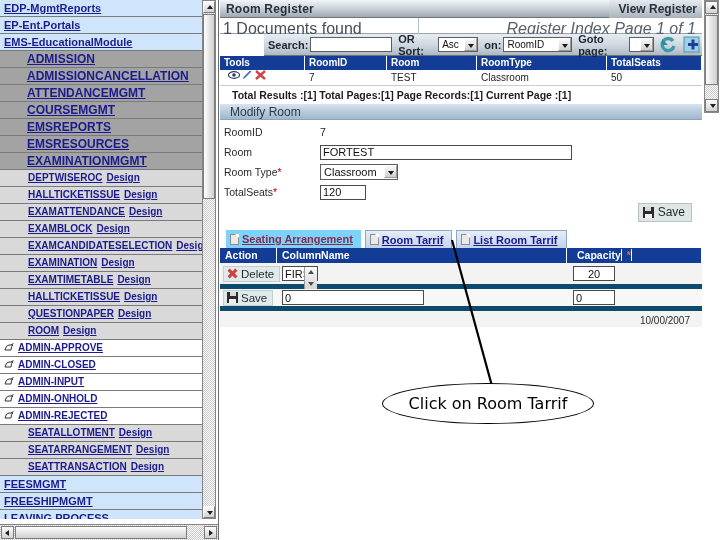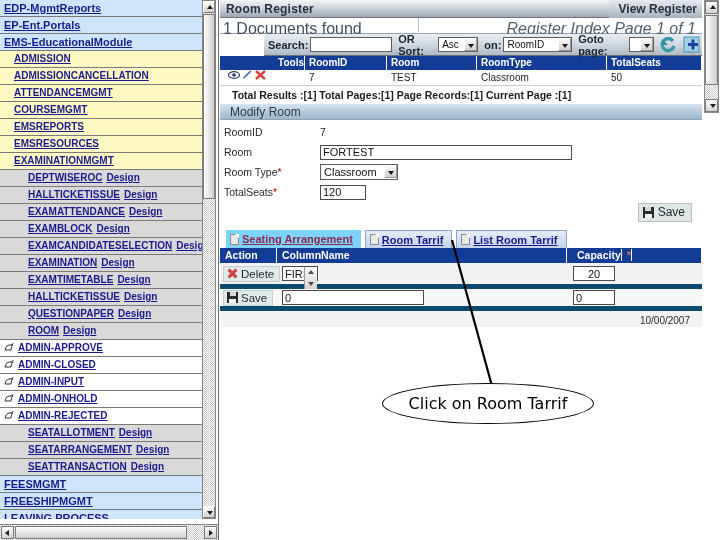--- a/index.html
+++ b/index.html
@@ -38,21 +38,21 @@
     line-height: 16px;
     border-bottom: 1px solid #7a7a7a;
     padding-left: 4px;
     white-space: nowrap;
     overflow: hidden;
     font-size: 11px;
     font-weight: bold;
     color: #1b1b8f;
   }
   .nav-row.lvl0 { background: #cfe5fb; padding-left: 4px; }
-  .nav-row.lvl1 { background: #fef9c3; padding-left: 14px; font-size: 10px; }
+  .nav-row.lvl1 { background: #a3a3a3; padding-left: 27px; font-size: 12px; }
   .nav-row.lvl2 { background: #d9d9d9; padding-left: 28px; font-size: 10px; }
   .nav-row.lvl-admin { background: #ffffff; padding-left: 4px; font-size: 10px; }
   .nav-row a {
     color: #1b1b8f;
     text-decoration: underline;
     font-weight: bold;
   }
   .nav-row .design {
     color: #1b1b8f;
     text-decoration: underline;
@@ -253,21 +253,21 @@
   .dtrow {
     display: flex;
     height: 16px;
     font-size: 10px;
     color: #1d1d1d;
     background: #fff;
     line-height: 15px;
     border-bottom: 1px solid #cccccc;
   }
   .dtrow span { padding-left: 4px; overflow: hidden; white-space: nowrap; }
-  .c-tools { width: 85px; text-align: right; }
+  .c-tools { width: 85px; }
   .c-id    { width: 82px; }
   .c-room  { width: 90px; }
   .c-type  { width: 130px; }
   .c-seats { width: 95px; }
   .row-icons { display: flex; gap: 2px; padding-left: 4px; align-items: center; }
 
   .summary {
     font-size: 10.5px;
     font-weight: bold;
     color: #1d1d1d;

